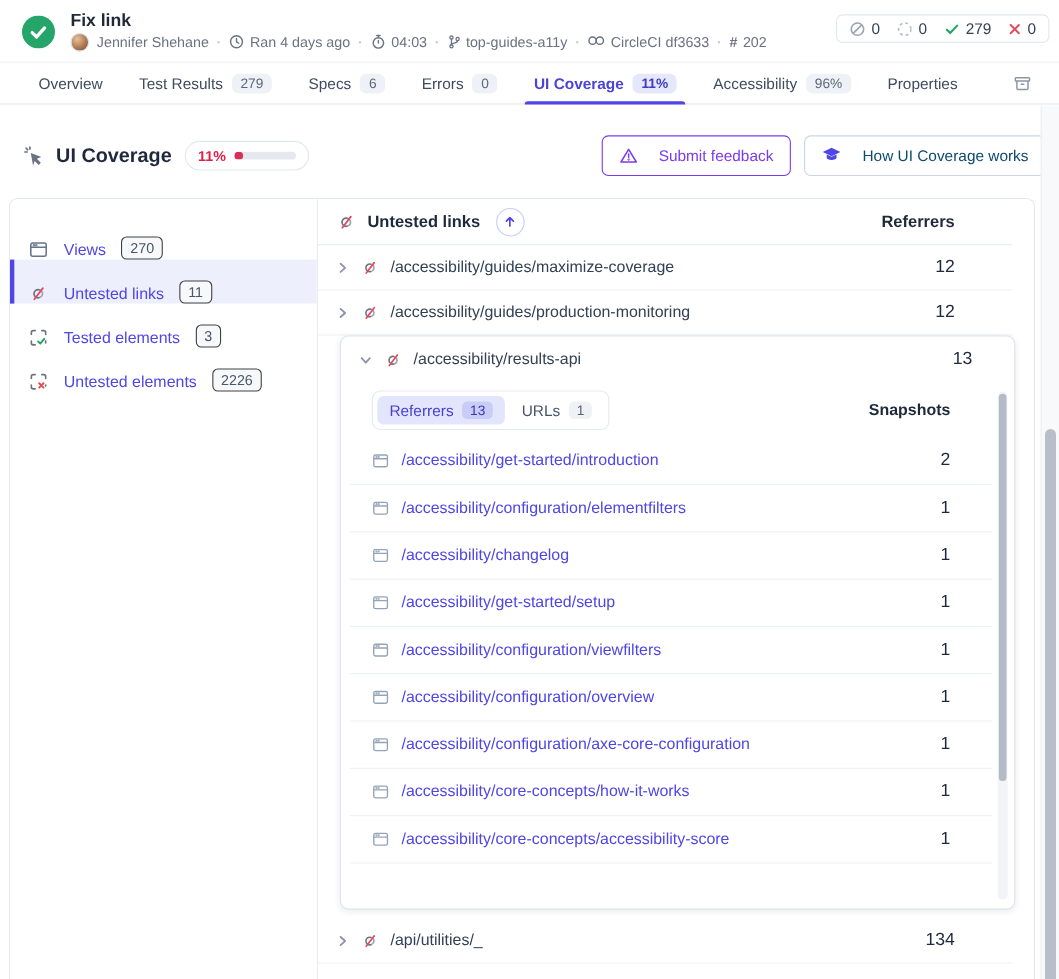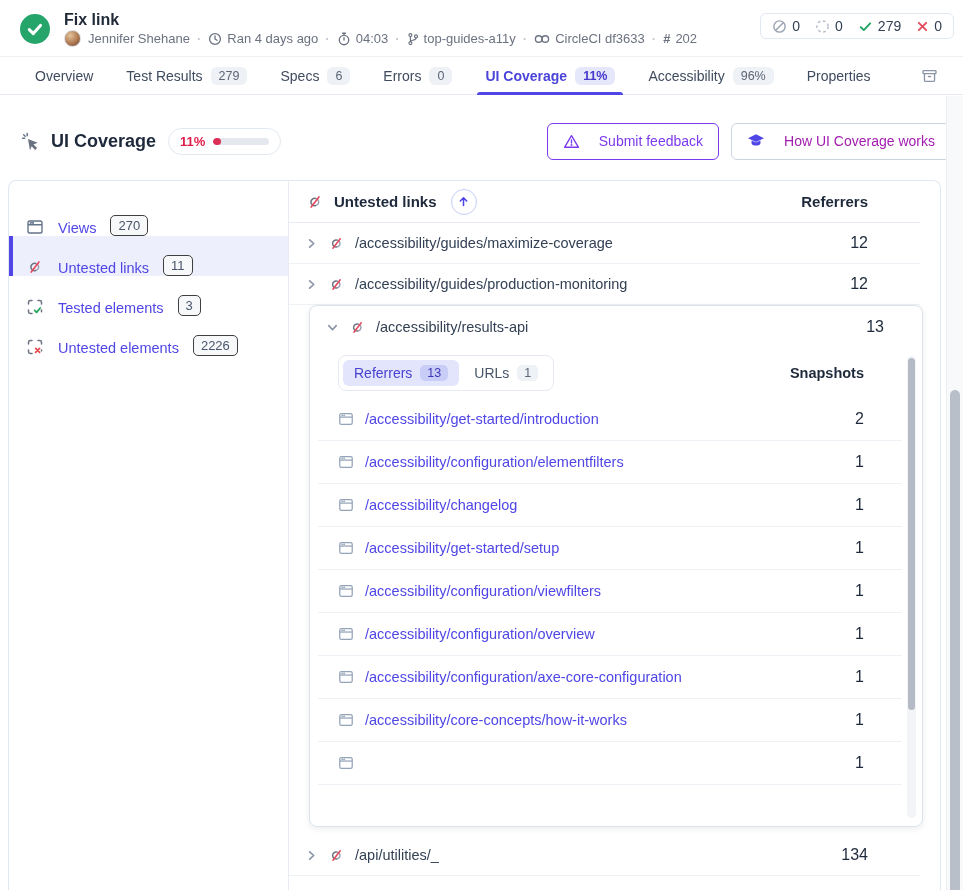--- a/index.html
+++ b/index.html
@@ -12,21 +12,21 @@
 
   
   .run-header {
     height: 57px; padding: 10px 20px 0 20px; display: flex; align-items: flex-start;
     border-bottom: 1px solid #eef0f4; position: relative;
   }
   .status-circle { margin-top: 4px; margin-right: 14px; }
   .run-title { font-size: 16px; font-weight: 700; color: #1f2937; line-height: 20px; }
   .run-meta { display: flex; align-items: center; gap: 7px; font-size: 13px; color: #6b7280; }
   .run-meta .dot { color: #c3cad4; font-weight: 700; }
-  .meta-item { display: flex; align-items: center; gap: 5px; white-space: nowrap; }
+  .meta-item { display: flex; align-items: flex-start; gap: 5px; white-space: nowrap; }
   .avatar {
     width: 17px; height: 17px; border-radius: 50%;
     background: radial-gradient(circle at 35% 30%, #e4c39a 0%, #b07a52 55%, #6e4430 100%);
     border: 1px solid #d8dde4;
   }
   .hash-glyph { font-size: 13px; color: #6b7280; font-weight: 700; }
   .stats-box {
     position: absolute; right: 9px; top: 13px; height: 26px;
     display: flex; align-items: center; gap: 15px; padding: 0 11px;
     border: 1px solid #e2e8f0; border-radius: 6px; background: #fff;
@@ -55,21 +55,21 @@
     display: flex; align-items: center; gap: 8px; border: 1px solid #e2e8f0; border-radius: 14px;
     padding: 5px 11px; background: #fff;
   }
   .score-text { font-size: 13px; font-weight: 700; color: #e11d48; }
   .score-bar { width: 56px; height: 7px; border-radius: 4px; background: #e5e9ef; position: relative; overflow: hidden; }
   .score-fill { position: absolute; left: 0; top: 0; bottom: 0; width: 14%; background: #dc2f55; border-radius: 4px; }
   .head-buttons { margin-left: auto; display: flex; gap: 12px; }
   .btn { height: 37px; display: flex; align-items: center; gap: 19px; padding: 0 15px; border-radius: 6px;
          font-size: 14px; background: #fff; cursor: pointer; font-family: inherit; }
   .btn-feedback { border: 1px solid #7c3aed; color: #7c3aed; font-weight: 500; }
-  .btn-docs { border: 1px solid #cbd5e1; color: #a21caf; font-weight: 500; }
+  .btn-docs { border: 1px solid #cbd5e1; color: #0c4a6e; font-weight: 500; }
 
   
   .card {
     position: absolute; left: 8px; top: 180px; width: 933px; height: 710px;
     border: 1px solid #e2e8f0; border-bottom: none; border-radius: 8px 8px 0 0;
     display: flex; background: #fff; overflow: hidden;
   }
   .side { width: 280px; border-right: 1px solid #e8ecf2; padding-top: 15px; flex: none; }
   .side-item {
     height: 40px; display: flex; align-items: flex-end; gap: 14px; padding-left: 17px;
@@ -544,20 +544,21 @@
       </div>
       <div class="sub-row">
         <span>
             <svg width="16" height="16" viewBox="0 0 18 18" fill="none" stroke="#94a3b8" stroke-width="1.4">
               <rect x="2" y="3" width="14" height="12" rx="1.8"></rect>
               <path d="M2 6.8h14"></path>
               <circle cx="4.8" cy="4.9" r="0.4" fill="#94a3b8"></circle>
               <circle cx="7" cy="4.9" r="0.4" fill="#94a3b8"></circle>
             </svg>
           </span>
+        <span class="spath">/accessibility/core-concepts/accessibility-score</span>
         <span class="num">1</span>
       </div>
 
       <div class="inner-scroll">
         <div class="thumb"></div>
       </div>
     </div>
 
     <div class="row">
       <span>

